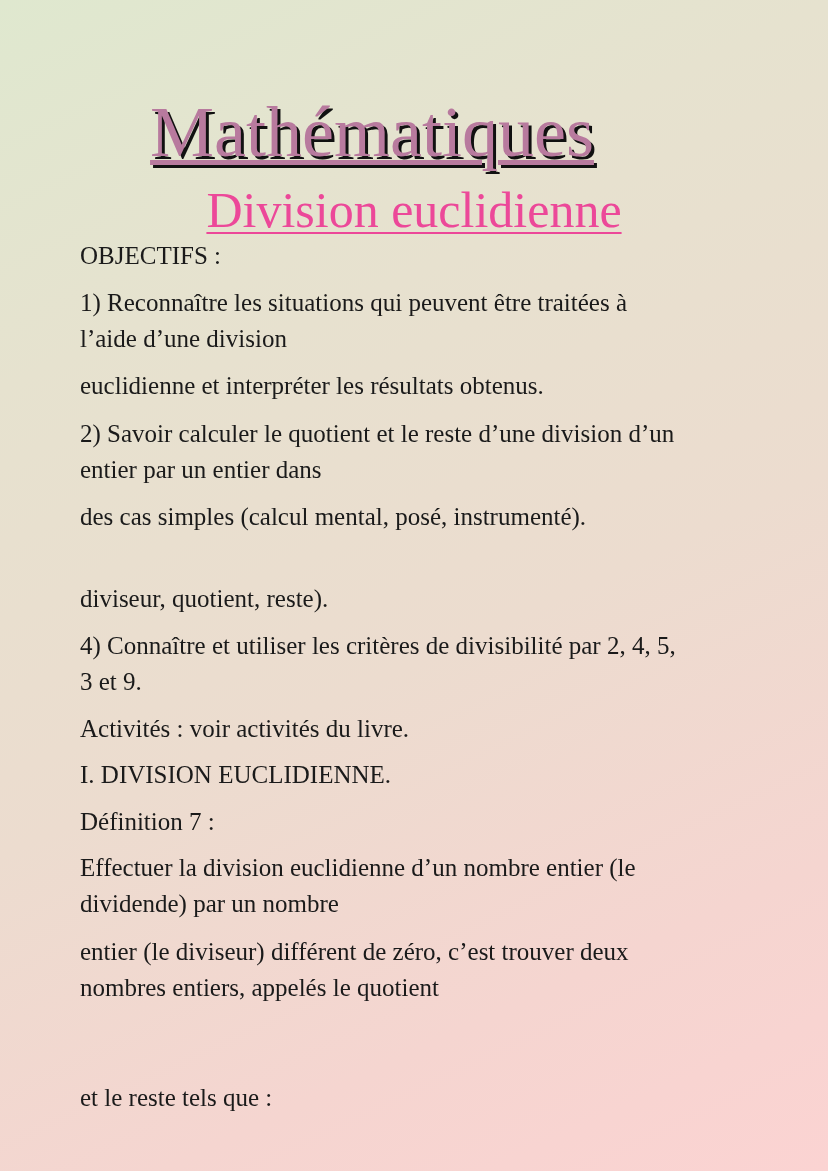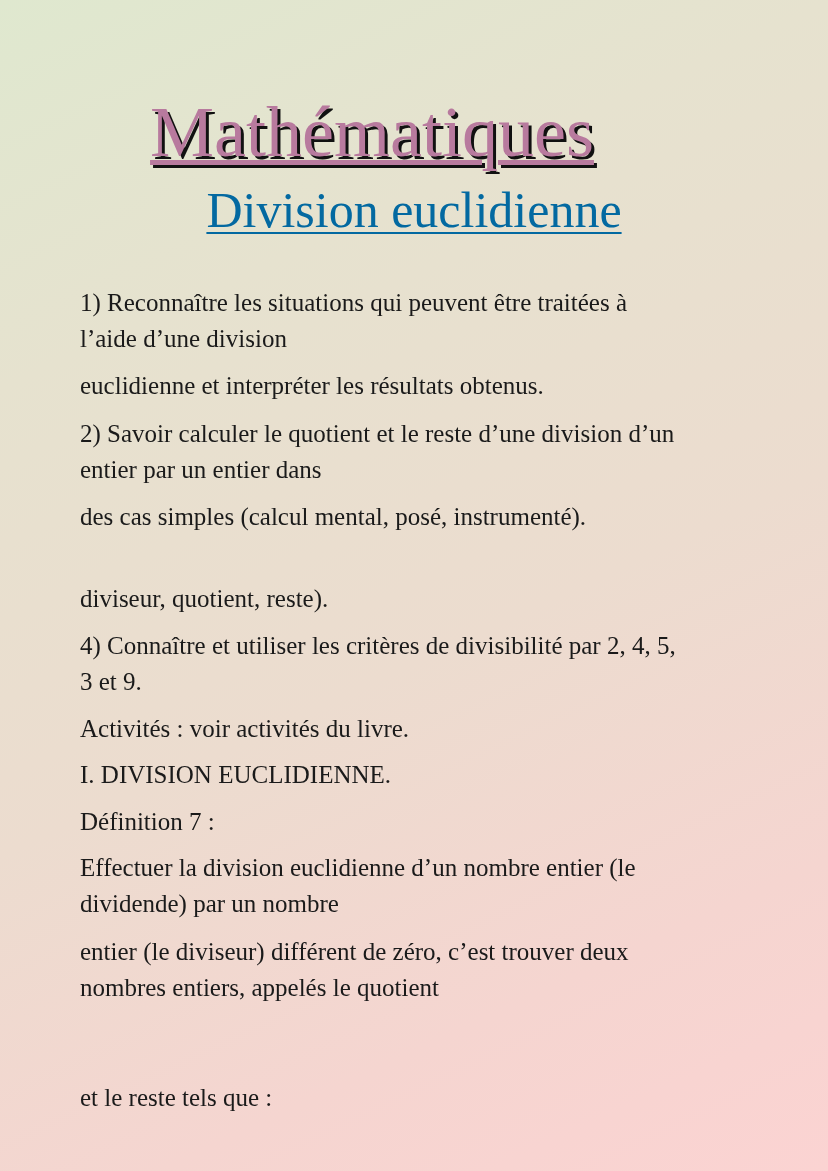--- a/index.html
+++ b/index.html
@@ -33,21 +33,21 @@
       margin: 0;
       font-weight: normal;
     }
     .subtitle {
       position: absolute;
       left: 0; width: 828px;
       top: 180px;
       text-align: center;
       font-size: 50px;
       line-height: 60px;
-      color: #0369a1;
+      color: #ec4899;
       text-decoration: underline;
       text-decoration-thickness: 2px;
       text-underline-offset: 5px;
       margin: 0;
       font-weight: normal;
     }
     .body-text {
       position: absolute;
       left: 80px;
       width: 680px;
@@ -57,20 +57,21 @@
       color: #1a1a1a;
     }
   </style>
 </head>
 <body>
 
 <div class="page">
   <h1 class="title">Mathématiques</h1>
   <h2 class="subtitle">Division euclidienne</h2>
 
+  <p class="body-text" style="top:238px;">OBJECTIFS :</p>
 
   <p class="body-text" style="top:285px;">
     <span>1) Reconnaître les situations qui peuvent être traitées à</span><br>
     <span>l’aide d’une division</span>
   </p>
 
   <p class="body-text" style="top:368px;">
     <span>euclidienne et interpréter les résultats obtenus.</span>
   </p>
 

